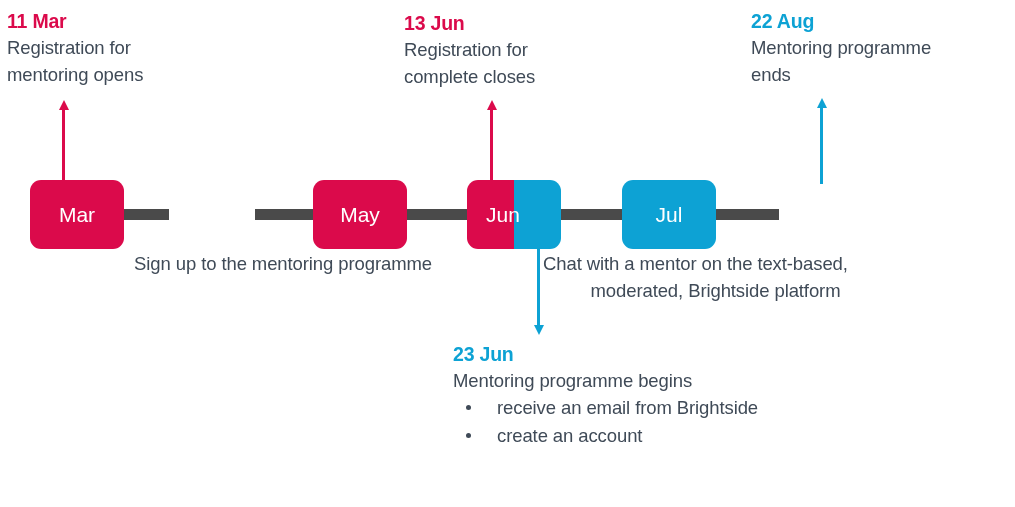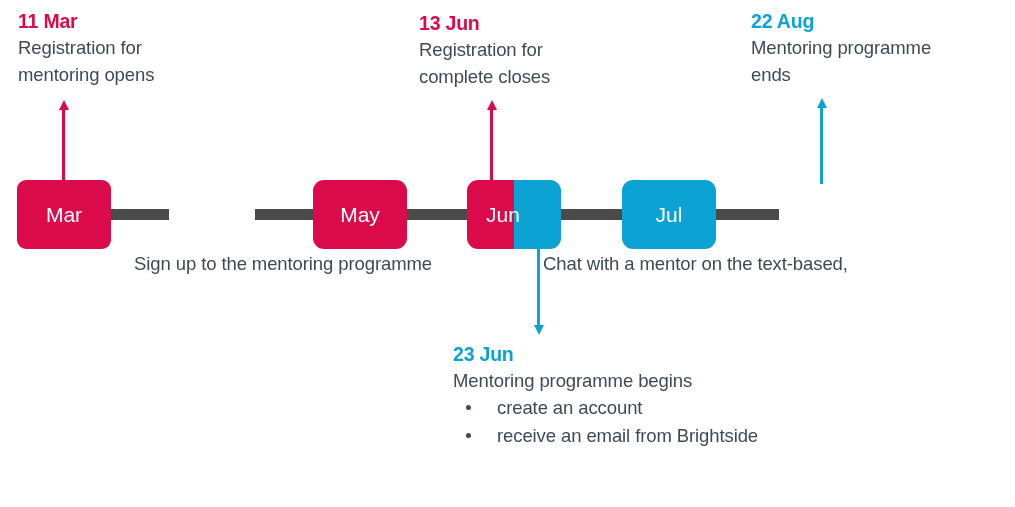--- a/index.html
+++ b/index.html
@@ -64,27 +64,27 @@
   ul.bullets li .dot{
     position:absolute;left:13px;top:11px;
     width:5px;height:5px;border-radius:50%;background:#3f4a57;
   }
 </style>
 </head>
 <body>
 
 <div id="stage">
 
-  <div class="callout" style="left:18px;top:8px;width:230px;">
+  <div class="callout" style="left:7px;top:8px;width:230px;">
     <div class="date crimson">11 Mar</div>
     <div class="body">Registration for</div>
     <div class="body">mentoring opens</div>
   </div>
 
-  <div class="callout" style="left:419px;top:10px;width:230px;">
+  <div class="callout" style="left:404px;top:10px;width:230px;">
     <div class="date crimson">13 Jun</div>
     <div class="body">Registration for</div>
     <div class="body">complete closes</div>
   </div>
 
   <div class="callout" style="left:751px;top:8px;width:250px;">
     <div class="date cyan">22 Aug</div>
     <div class="body">Mentoring programme</div>
     <div class="body">ends</div>
   </div>
@@ -103,21 +103,21 @@
     <div class="shaft" style="top:7px;height:79px;background:#0da2d4;"></div>
     <div class="head" style="top:0;border-left:5px solid transparent;border-right:5px solid transparent;border-bottom:10px solid #0da2d4;"></div>
   </div>
 
   <div class="bar" style="left:107px;width:62px;"></div>
   <div class="bar" style="left:255px;width:62px;"></div>
   <div class="bar" style="left:403px;width:68px;"></div>
   <div class="bar" style="left:557px;width:69px;"></div>
   <div class="bar" style="left:712px;width:67px;"></div>
 
-  <div class="chip" style="left:17px;border-radius:9px;">
+  <div class="chip" style="left:30px;">
     <div class="half l" style="background:#db0a4b;"></div>
     <div class="half r" style="background:#db0a4b;"></div>
     <span class="lbl">Mar</span>
   </div>
 
 
   <div class="chip" style="left:313px;">
     <div class="half l" style="background:#db0a4b;"></div>
     <div class="half r" style="background:#db0a4b;"></div>
     <span class="lbl">May</span>
@@ -138,30 +138,31 @@
 
   <div class="caption" style="left:113px;top:250px;width:340px;text-align:center;">Sign up to the mentoring programme</div>
 
   <div class="arrow" style="left:537px;top:243px;height:92px;">
     <div class="shaft" style="top:0;height:82px;background:#0da2d4;"></div>
     <div class="head" style="top:82px;border-left:5px solid transparent;border-right:5px solid transparent;border-top:10px solid #0da2d4;"></div>
   </div>
 
   <div class="caption" style="left:543px;top:250px;width:345px;">
     <div>Chat with a mentor on the text-based,</div>
+    <div style="text-align:center;">moderated, Brightside platform</div>
   </div>
 
   <div class="callout" style="left:453px;top:341px;width:420px;">
     <div class="date cyan">23 Jun</div>
     <div class="body">Mentoring programme begins</div>
     <ul class="bullets">
       <li>
         <span class="dot"></span>
-        <span>create an account</span>
+        <span>receive an email from Brightside</span>
       </li>
       <li>
         <span class="dot"></span>
-        <span>receive an email from Brightside</span>
+        <span>create an account</span>
       </li>
     </ul>
   </div>
 
 </div>
 
 </body></html>

